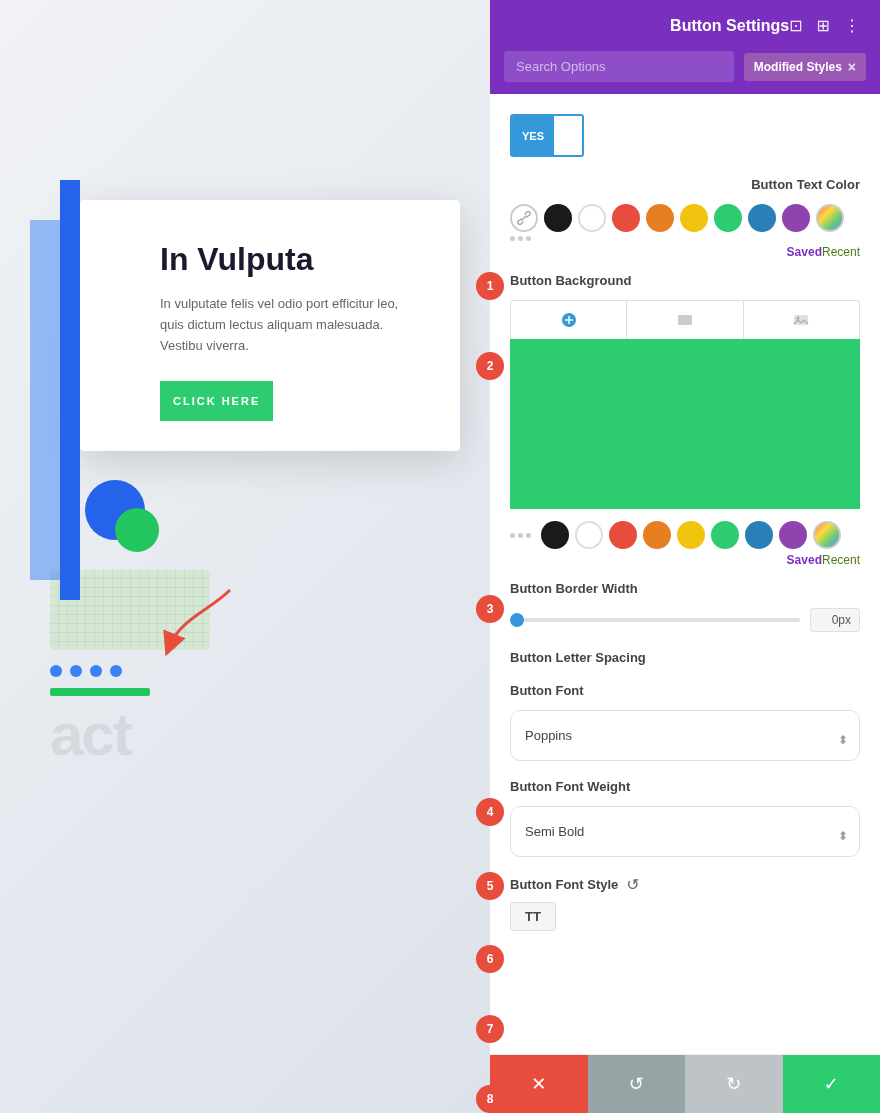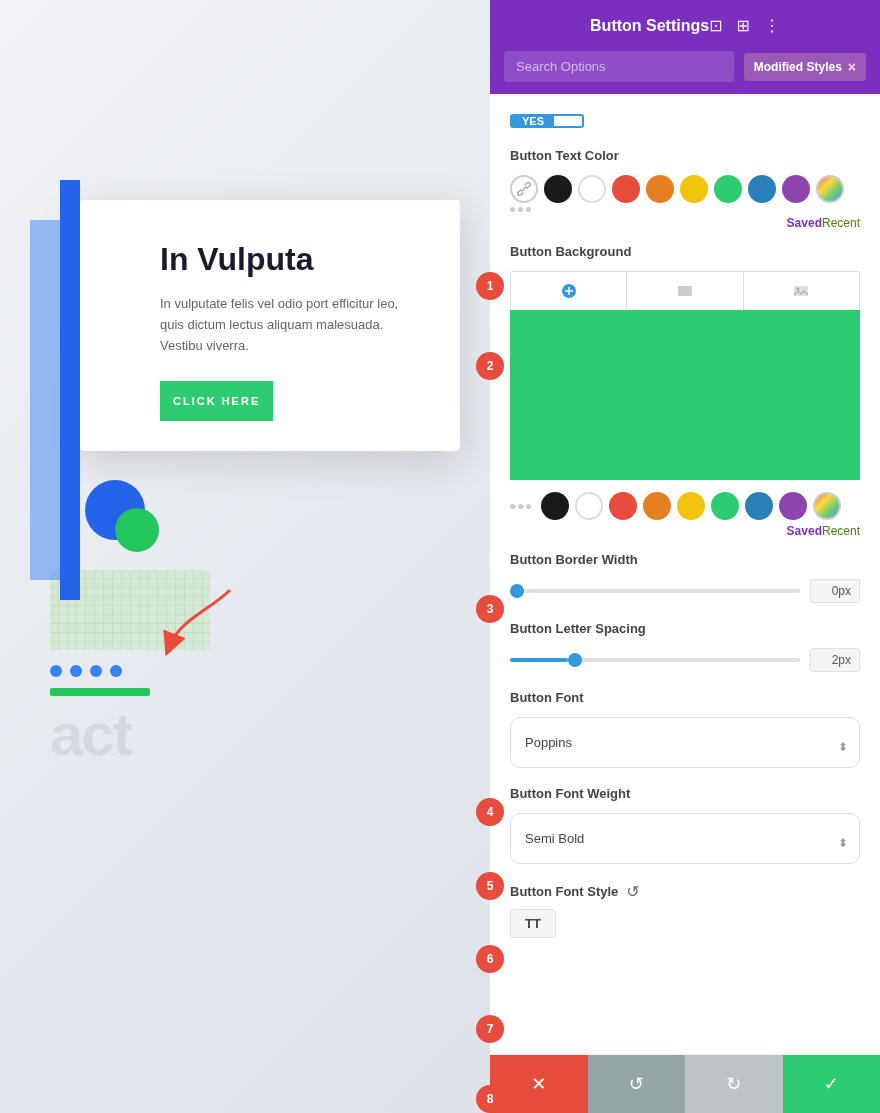--- a/index.html
+++ b/index.html
@@ -203,21 +203,21 @@
       background: white;
       display: flex;
       flex-direction: column;
     }
 
     .panel-header {
       background: #7b2fbe;
       padding: 16px 20px;
       display: flex;
       align-items: center;
-      justify-content: center;
+      justify-content: flex-end;
       flex-shrink: 0;
     }
 
     .panel-title {
       color: white;
       font-size: 16px;
       font-weight: 600;
     }
 
     .panel-header-icons {
@@ -291,21 +291,21 @@
 
     
     .toggle-row {
       margin-bottom: 20px;
     }
 
     .toggle-switch {
       display: flex;
       align-items: center;
       width: 74px;
-      height: 14px;
+      height: 43px;
       border-radius: 3px;
       overflow: hidden;
       border: 2px solid #3498db;
       position: relative;
     }
 
     .toggle-yes {
       background: #3498db;
       color: white;
       font-size: 11px;
@@ -318,20 +318,21 @@
 
     .toggle-no {
       background: white;
       flex: 1;
       height: 100%;
     }
 
     
     .color-picker-row {
       margin-bottom: 6px;
+      text-align: right;
     }
 
     .color-swatches {
       display: flex;
       gap: 6px;
       align-items: center;
       flex-wrap: wrap;
     }
 
     .swatch {
@@ -729,27 +730,20 @@
         <div class="slider-track">
           <div class="slider-fill" style="width:0%;"></div>
           <div class="slider-thumb" style="left:0%;"></div>
         </div>
         <div class="slider-value">0px</div>
       </div>
     </div>
 
     <div class="slider-section">
       <div class="section-label">Button Letter Spacing</div>
-      <div class="slider-row">
-        <div class="slider-track">
-          <div class="slider-fill" style="width:20%;"></div>
-          <div class="slider-thumb" style="left:20%;"></div>
-        </div>
-        <div class="slider-value">2px</div>
-      </div>
     </div>
 
     <div>
       <div class="section-label">Button Font</div>
       <div class="select-wrapper">
         <select class="select-field">
           <option>Poppins</option>
           <option>Roboto</option>
           <option>Open Sans</option>
         </select>

